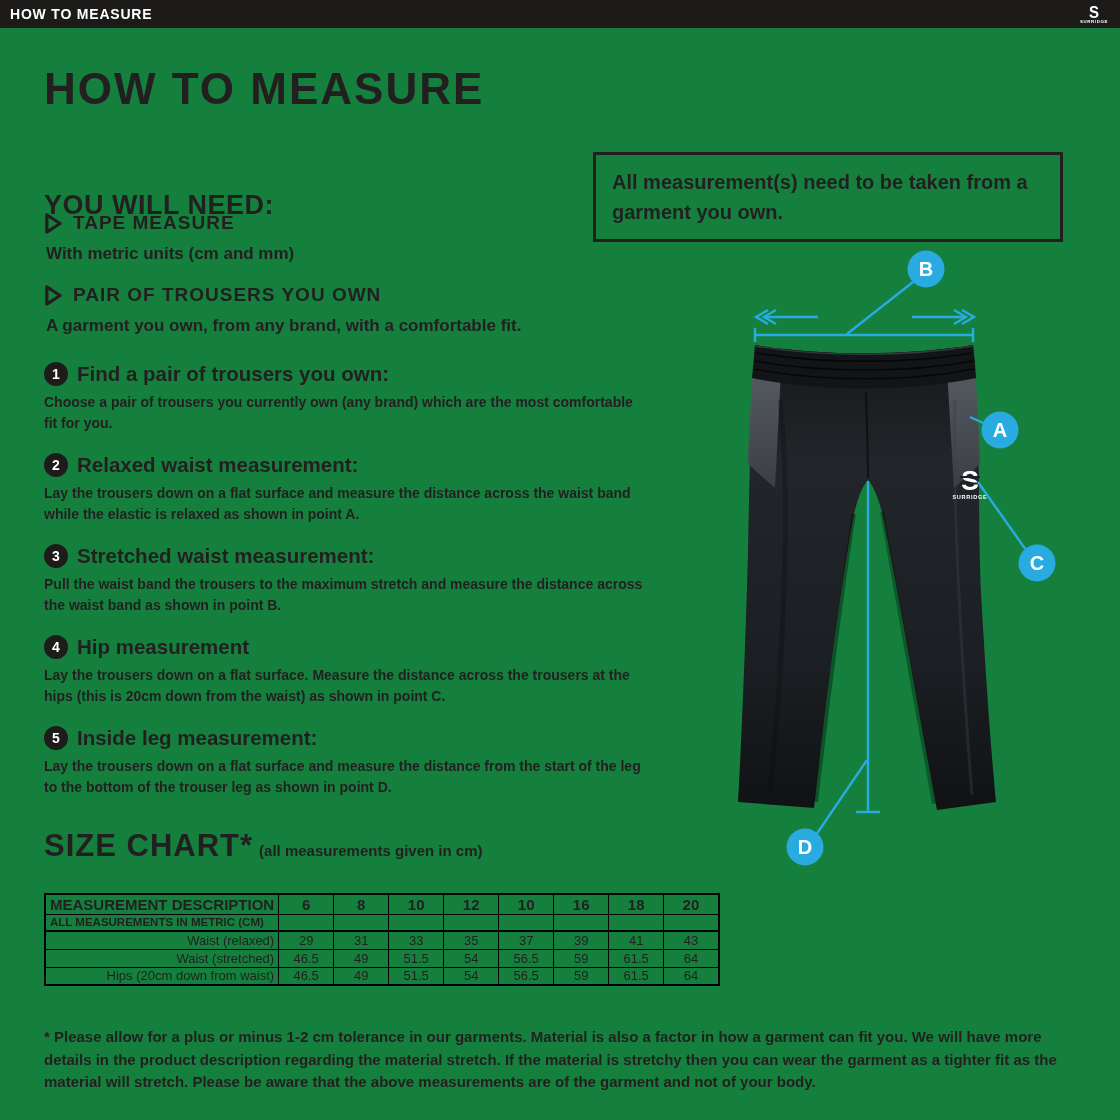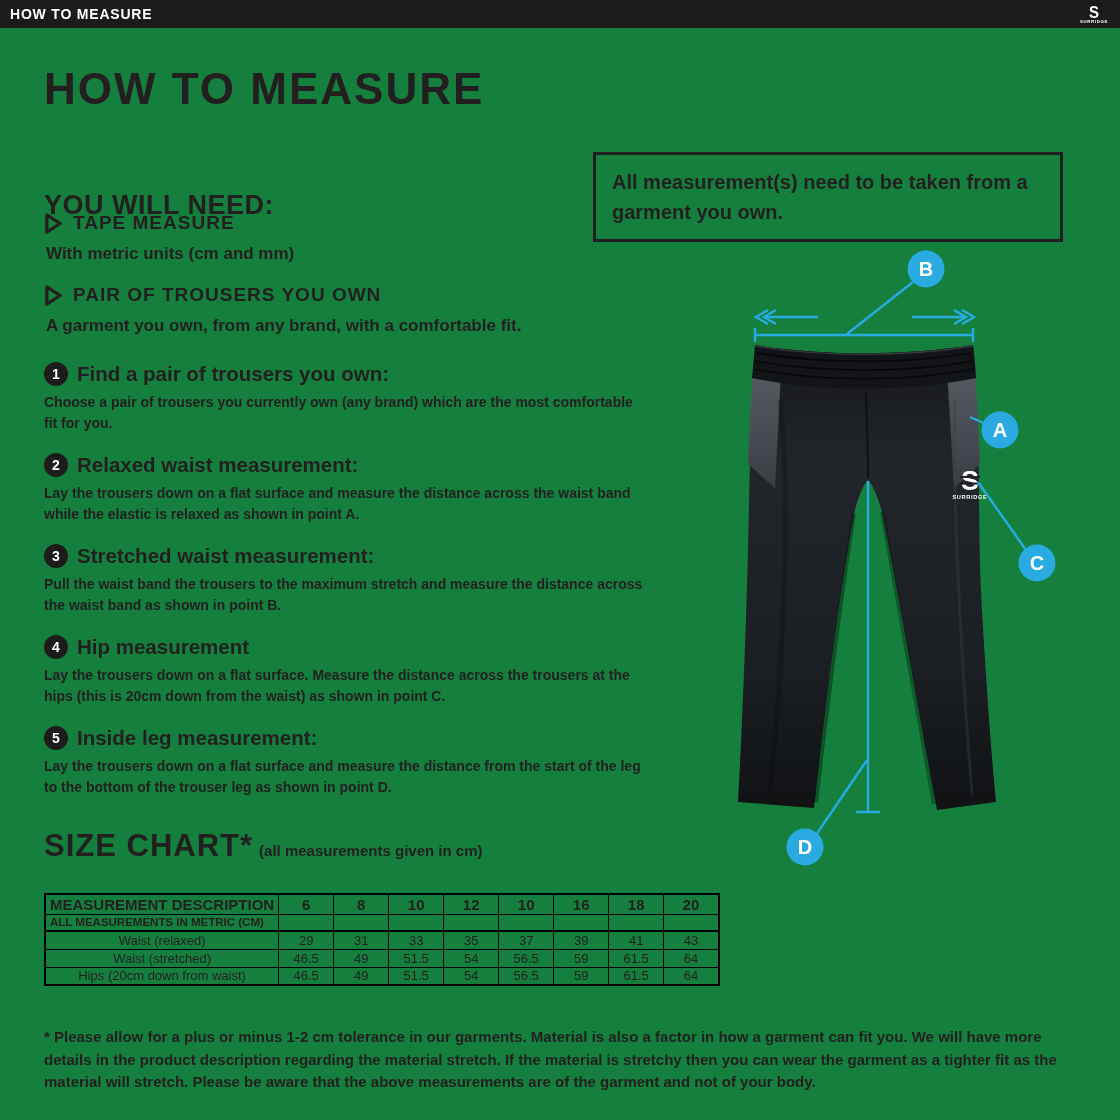--- a/index.html
+++ b/index.html
@@ -45,21 +45,21 @@
   .sizechart-h .note{font-size:15px;font-weight:700;letter-spacing:0;margin-left:6px;margin-top:40px;}
   table.chart{position:absolute;left:44px;top:893px;border-collapse:collapse;table-layout:fixed;
               font-family:"Liberation Sans",sans-serif;}
   table.chart td,table.chart th{border:1px solid #000;box-sizing:border-box;overflow:hidden;
               white-space:nowrap;padding:0 4px;}
   table.chart{border:2px solid #000;}
   tr.hdr th{font-size:15px;font-weight:700;height:20px;}
   tr.hdr th:first-child{text-align:left;}
   tr.note td{font-size:11.5px;font-weight:700;height:17px;text-align:left;border-bottom:2px solid #000;}
   tr.data td{font-size:13px;height:18px;text-align:center;font-weight:400;}
-  tr.data td.lbl{text-align:center;}
+  tr.data td.lbl{text-align:right;}
 
   
   .disclaimer{position:absolute;left:44px;top:1026px;width:1015px;font-size:15px;font-weight:700;
               line-height:1.5;}
 
   
   .diagram{position:absolute;left:730px;top:250px;width:350px;height:640px;}
 </style>
 </head>
 <body>

